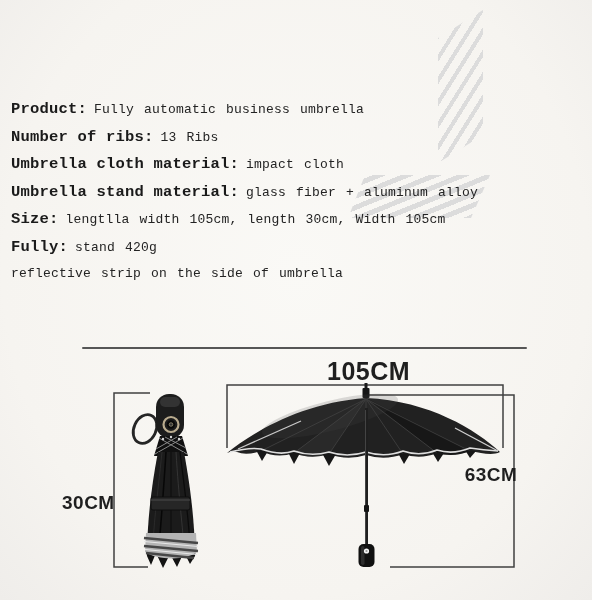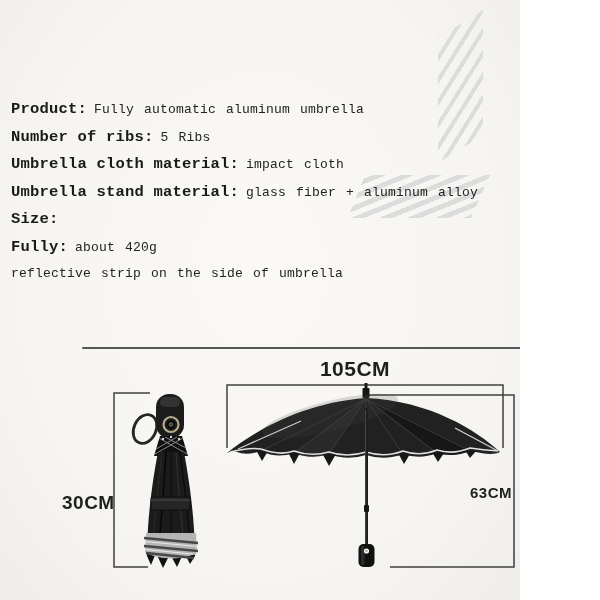--- a/index.html
+++ b/index.html
@@ -1,18 +1,18 @@
 <!DOCTYPE html>
 <html><head>
 <meta charset="utf-8">
 <style>
   html,body{margin:0;padding:0;}
   body{width:600px;height:600px;font-family:"Liberation Sans",sans-serif;}
   .canvas{
-    position:relative;width:520px;height:600px;overflow:hidden;
+    position:relative;width:592px;height:600px;overflow:hidden;
     background:#f7f5f1;
     background-image:radial-gradient(ellipse at 50% 45%, #faf9f6 0%, #f6f4f0 70%, #efedea 100%);
   }
   
   .stripes{position:absolute;}
   .stripes-1{
     left:438px;top:10px;width:45px;height:153px;
     background:repeating-linear-gradient(122deg,#dcdcdc 0 4px,rgba(0,0,0,0) 4px 11.8px);
     clip-path:polygon(0 28px,100% 0,100% 125px,0 100%);
   }
@@ -32,39 +32,39 @@
   .spec-value{
     font-family:"Liberation Mono",monospace;font-weight:normal;
     font-size:13px;color:#232323;word-spacing:2px;letter-spacing:0.2px;
   }
   .divider{position:absolute;left:82px;top:347px;width:445px;height:2px;background:#565656;border-radius:1px;}
   .figure-svg{position:absolute;left:0;top:340px;}
   .dim-label{
     position:absolute;color:#1f1f1f;font-weight:600;letter-spacing:0.5px;
     font-family:"Liberation Sans",sans-serif;text-align:center;
   }
-  .dim-105{left:315px;top:357px;width:80px;font-size:21px;}
+  .dim-105{left:327px;top:357px;width:80px;font-size:25px;}
   .dim-30{left:62px;top:492px;width:50px;font-size:19px;}
-  .dim-63{left:464px;top:484px;width:54px;font-size:15px;}
+  .dim-63{left:464px;top:464px;width:54px;font-size:19px;}
 </style>
 </head>
 <body>
 
 <div class="canvas">
 
   <div class="stripes stripes-1"></div>
   <div class="stripes stripes-2"></div>
 
   <div class="specs">
-    <div class="spec-line"><span class="spec-label">Product:</span><span class="spec-value">Fully automatic aluminum umbrella</span></div>
-    <div class="spec-line"><span class="spec-label">Number of ribs:</span><span class="spec-value">5 Ribs</span></div>
+    <div class="spec-line"><span class="spec-label">Product:</span><span class="spec-value">Fully automatic business umbrella</span></div>
+    <div class="spec-line"><span class="spec-label">Number of ribs:</span><span class="spec-value">13 Ribs</span></div>
     <div class="spec-line"><span class="spec-label">Umbrella cloth material:</span><span class="spec-value">impact cloth</span></div>
     <div class="spec-line"><span class="spec-label">Umbrella stand material:</span><span class="spec-value">glass fiber + aluminum alloy</span></div>
-    <div class="spec-line"><span class="spec-label">Size:</span></div>
-    <div class="spec-line"><span class="spec-label">Fully:</span><span class="spec-value">about 420g</span></div>
+    <div class="spec-line"><span class="spec-label">Size:</span><span class="spec-value">lengtlla width 105cm, length 30cm, Width 105cm</span></div>
+    <div class="spec-line"><span class="spec-label">Fully:</span><span class="spec-value">stand 420g</span></div>
     <div class="spec-line"><span class="spec-value">reflective strip on the side of umbrella</span></div>
   </div>
 
   <div class="divider"></div>
 
   <svg class="figure-svg" width="600" height="260" viewBox="0 340 600 260">
 
     <g stroke="#404040" stroke-width="1.5" fill="none">
       <path d="M150 393 L114 393 L114 567 L148 567"></path>
     </g>

